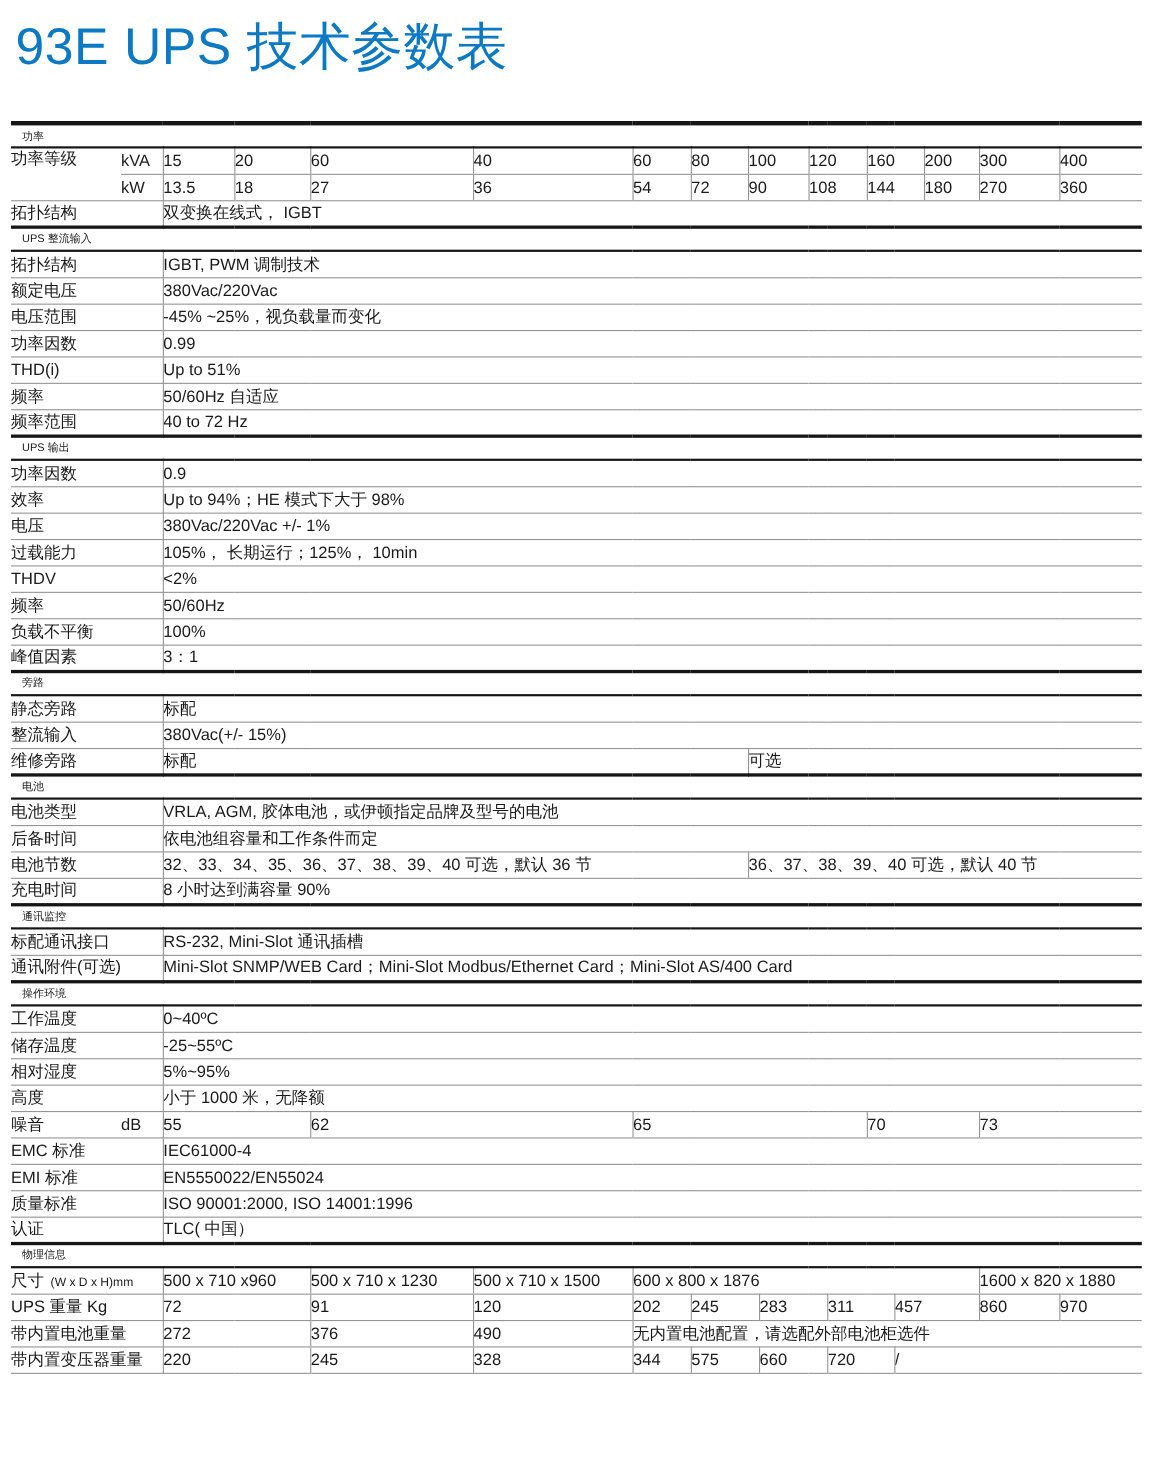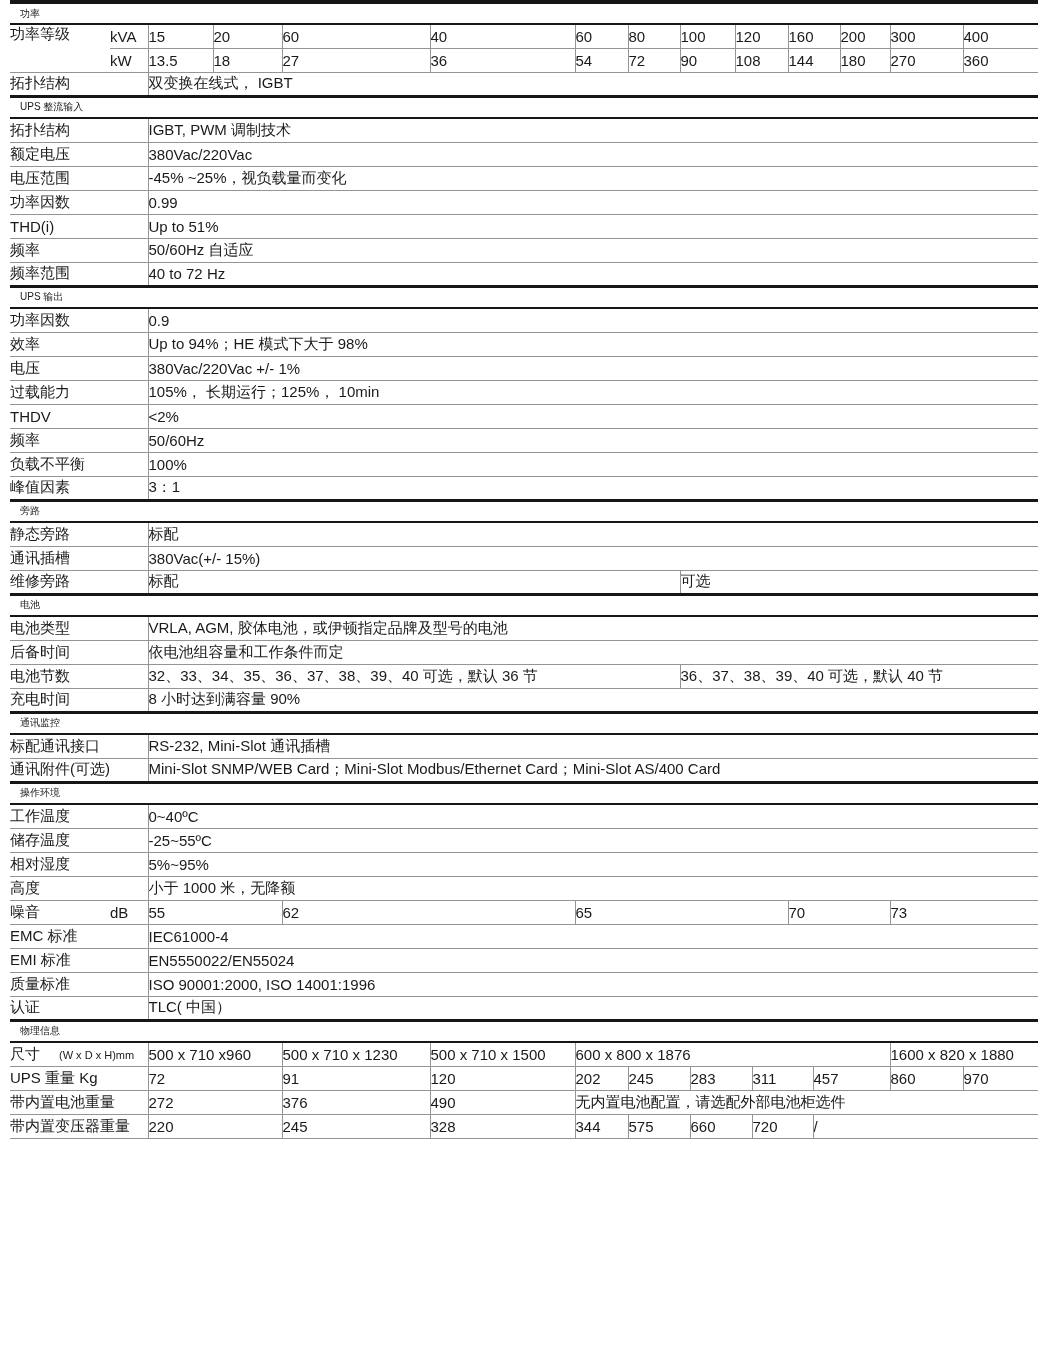--- a/index.html
+++ b/index.html
@@ -31,26 +31,27 @@
     height:24px; font-size:15px; padding:0;
     white-space:nowrap; overflow:hidden;
   }
   td.lbl  { padding-left:10px;margin-left:40px; }
   td.lbl2 { padding-left:10px; }
   td.top  { vertical-align:top; padding-top:4px; }
   td.sub  { text-align:left; }
   td.br   { border-right:1px solid var(--thin); }
   td.val  { padding-left:9px; }
   td.val.bl { border-left:1px solid var(--thin); }
-  .small  { font-size:11px; margin-left:19px; }
+  .small  { font-size:11px; margin-left:6px; }
 </style>
 </head>
 <body>
 
 <div class="page">
+  <h1 class="title">93E UPS 技术参数表</h1>
   <table class="spec">
     <colgroup>
       <col style="width:100px">
         <col style="width:38px">
         <col style="width:65px">
         <col style="width:69px">
       <col style="width:148px">
         <col style="width:145px">
         <col style="width:53px">
         <col style="width:52px">
@@ -170,21 +171,21 @@
           <td class="val" colspan="15">3：1</td>
         </tr>
         <tr class="sec">
           <td colspan="17">旁路</td>
         </tr>
         <tr class="r">
           <td class="lbl2 br" colspan="2"><span>静态旁路</span></td>
           <td class="val" colspan="15">标配</td>
         </tr>
         <tr class="r">
-          <td class="lbl2 br" colspan="2"><span>通讯插槽</span></td>
+          <td class="lbl2 br" colspan="2"><span>整流输入</span></td>
           <td class="val" colspan="15">380Vac(+/- 15%)</td>
         </tr>
         <tr class="r">
           <td class="lbl2 br" colspan="2"><span>维修旁路</span></td>
           <td class="val" colspan="6">标配</td>
           <td class="val bl" colspan="9">可选</td>
         </tr>
         <tr class="sec">
           <td colspan="17">电池</td>
         </tr>

